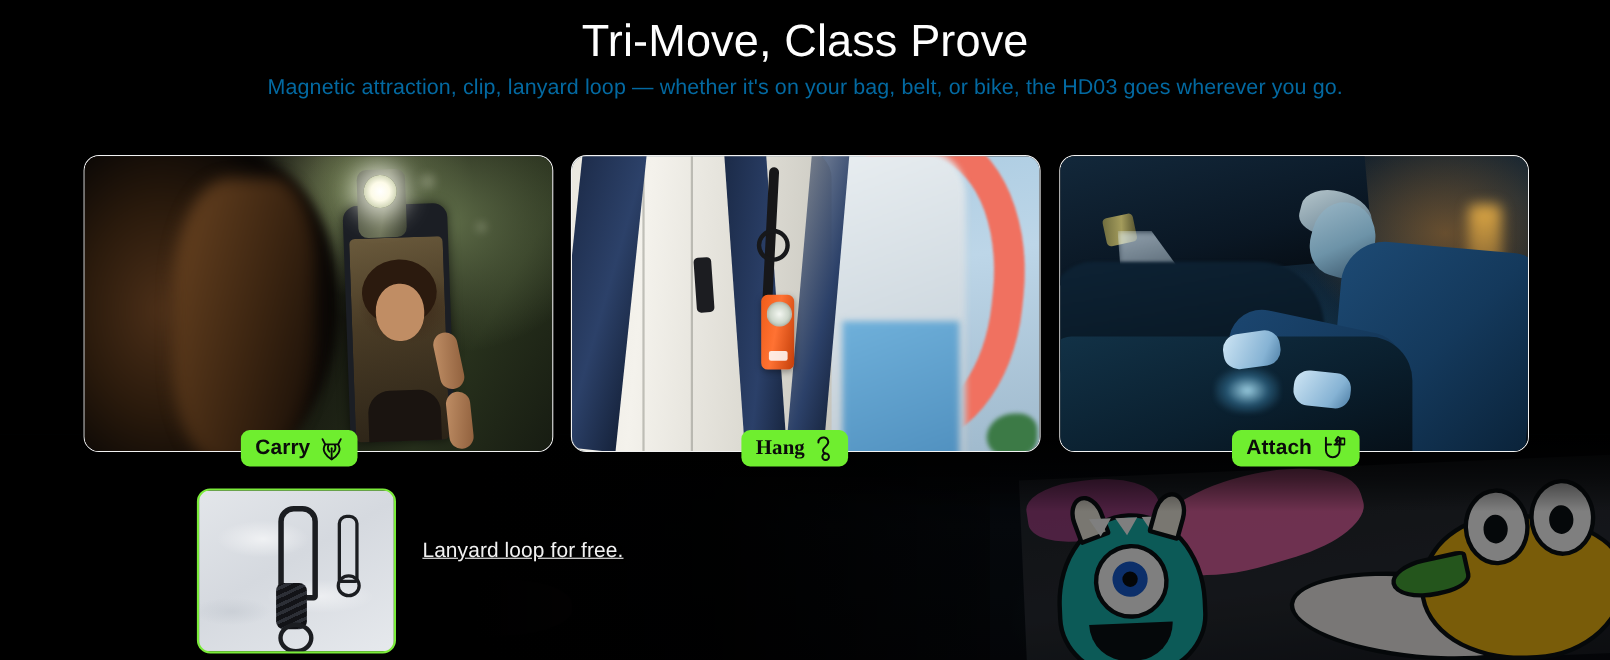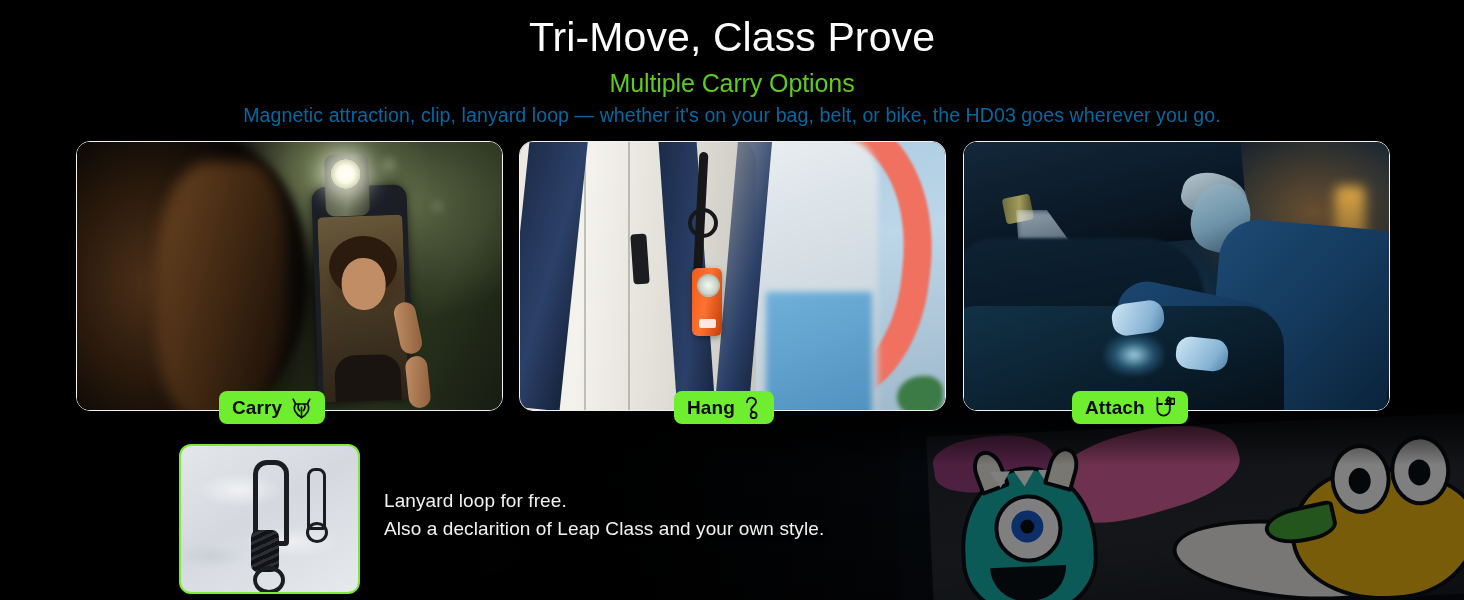--- a/index.html
+++ b/index.html
@@ -603,22 +603,22 @@
     padding: 0 13px;
     background: #6FEE2F;
     border-radius: 8px;
     color: #0b0b0b;
     font-size: 19px;
     font-weight: 700;
     letter-spacing: .1px;
     white-space: nowrap;
   }
   .badge-clip   { left: 219px; top: 391px; }
-  .badge-hang   { left: 674px; top: 391px; }
-  .badge-attach { left: 1072px; top: 391px; }
+  .badge-hang   { left: 674px; top: 391px; font-family: Liberation Serif, serif; }
+  .badge-attach { left: 1120px; top: 391px; }
   .badge svg { display: block; }
 
   
   .lanyard-card {
     position: absolute;
     left: 179px; top: 444px;
     width: 177px; height: 146px;
     border-radius: 12px;
     border: 2px solid #7BEB3A;
     background: linear-gradient(150deg, #e3e6ea 0%, #d5d9df 45%, #e6e9ed 100%);
@@ -671,20 +671,21 @@
 
   .lanyard-text {
     position: absolute;
     left: 384px; top: 487px;
     z-index: 7;
     font-size: 19px;
     line-height: 28px;
     color: #f2f2f2;
     letter-spacing: .1px;
     text-shadow: 0 1px 5px rgba(0,0,0,.9);
+    text-decoration: underline;
   }
 </style>
 </head>
 <body>
 
 <div class="page">
 
   <div class="bg-scene">
     <div class="bg-night"></div>
 
@@ -723,21 +724,20 @@
       </div>
     </div>
 
     <div class="bg-darken"></div>
     <div class="bg-fade-left"></div>
     <div class="bg-fade-top"></div>
   </div>
 
   <div class="header">
     <div class="title">Tri-Move, Class Prove</div>
-    <div class="subtitle">Multiple Carry Options</div>
     <div class="lede">Magnetic attraction, clip, lanyard loop — whether it's on your bag, belt, or bike, the HD03 goes wherever you go.</div>
   </div>
 
   <div class="cards">
 
     <div class="card card-1">
       <div class="card-inner">
         <div class="s1-bg"></div>
         <div class="s1-bokeh" style="left:305px; top:16px; width:14px; height:14px;"></div>
         <div class="s1-bokeh" style="left:285px; top:42px; width:10px; height:10px;"></div>
@@ -844,16 +844,15 @@
     <div class="ly-marble"></div>
     <div class="ly-loop"></div>
     <div class="ly-knot"></div>
     <div class="ly-ring"></div>
     <div class="ly-small-loop"></div>
     <div class="ly-small-ring"></div>
   </div>
 
   <div class="lanyard-text">
     <div>Lanyard loop for free.</div>
-    <div>Also a declarition of Leap Class and your own style.</div>
   </div>
 
 </div>
 
 </body></html>

